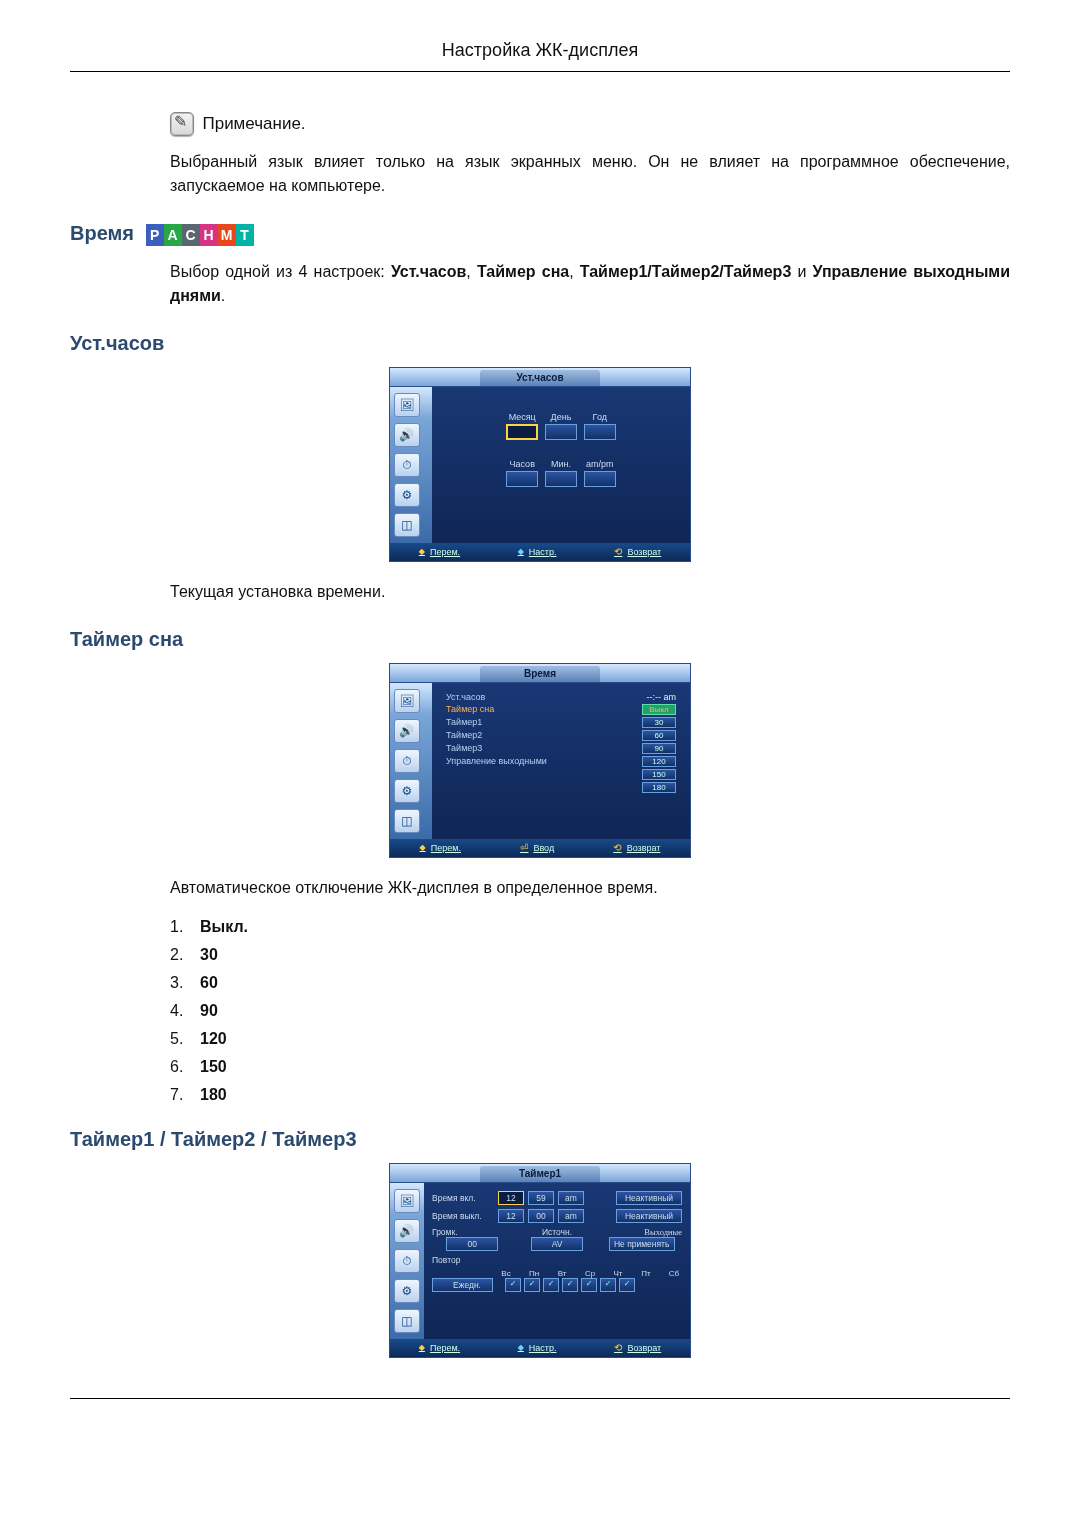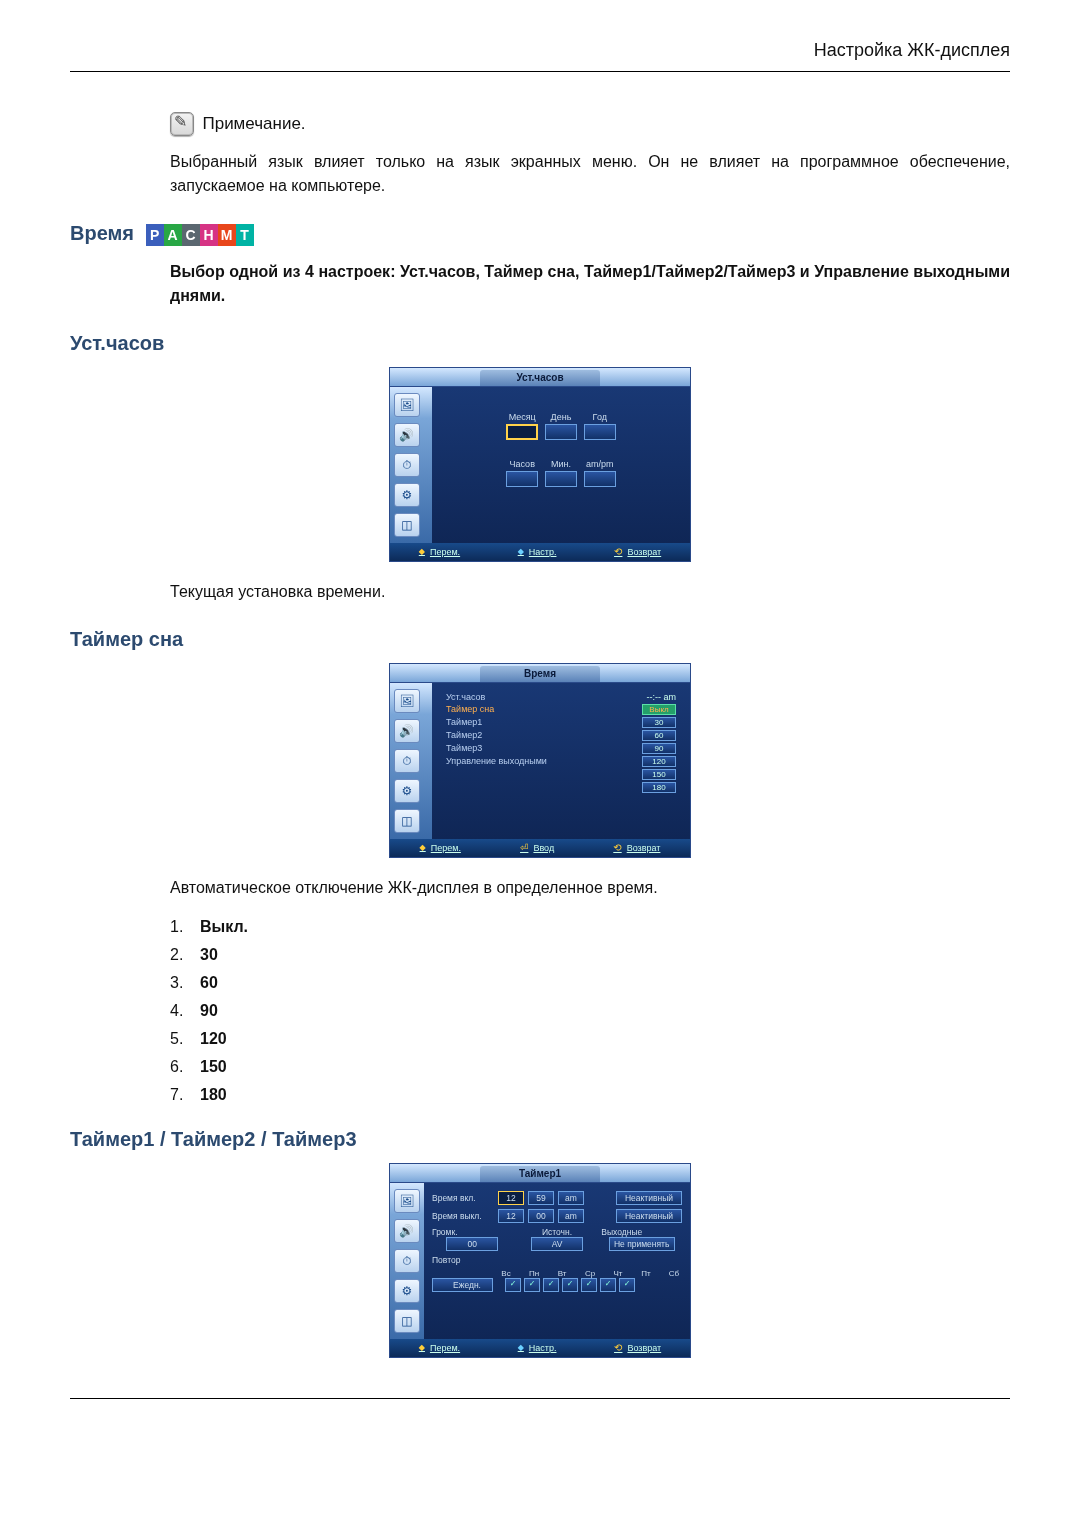--- a/index.html
+++ b/index.html
@@ -8,21 +8,21 @@
     color: #111;
     background: #fff;
     margin: 0;
     padding: 40px 70px;
   }
   .page {
     width: 940px;
     margin: 0 auto;
   }
   .top-title {
-    text-align: right;
+    text-align: center;
     font-size: 18px;
     margin-bottom: 10px;
   }
   hr.rule {
     border: none;
     border-top: 1px solid #000;
     margin: 6px 0 40px 0;
   }
   hr.rule-bottom {
     border: none;
@@ -91,21 +91,20 @@
   .pch-a { background:#28a745; }
   .pch-c { background:#5a6770; }
   .pch-h { background:#d63384; }
   .pch-m { background:#e8461b; }
   .pch-t { background:#00b3a4; }
 
   .list-desc {
     margin: 14px 0 0 100px;
     line-height: 1.5;
     text-align: justify;
-    font-weight: bold;
   }
   .olist {
     margin: 18px 0 0 100px;
   }
   .olist .row {
     margin: 10px 0;
   }
   .olist .num {
     display: inline-block;
     width: 30px;
@@ -416,21 +415,21 @@
         <div class="row">
           <div style="flex:1">
             <div style="">Громк.</div>
             <div style="text-align:center;"><span class="cell wide">00</span></div>
           </div>
           <div style="flex:1">
             <div style="text-align:center;">Источн.</div>
             <div style="text-align:center;"><span class="cell wide">AV</span></div>
           </div>
           <div style="flex:1">
-            <div style="text-align:left;">Выходные</div>
+            <div style="text-align:right;font-family:Liberation Serif, serif;">Выходные</div>
             <div style="text-align:center;"><span class="cell wcell">Не применять</span></div>
           </div>
         </div>
         <div class="row">
           <span class="lbl">Повтор</span>
         </div>
         <div class="dayhdr">
           <span>Вс</span>
           <span>Пн</span>
           <span>Вт</span>

